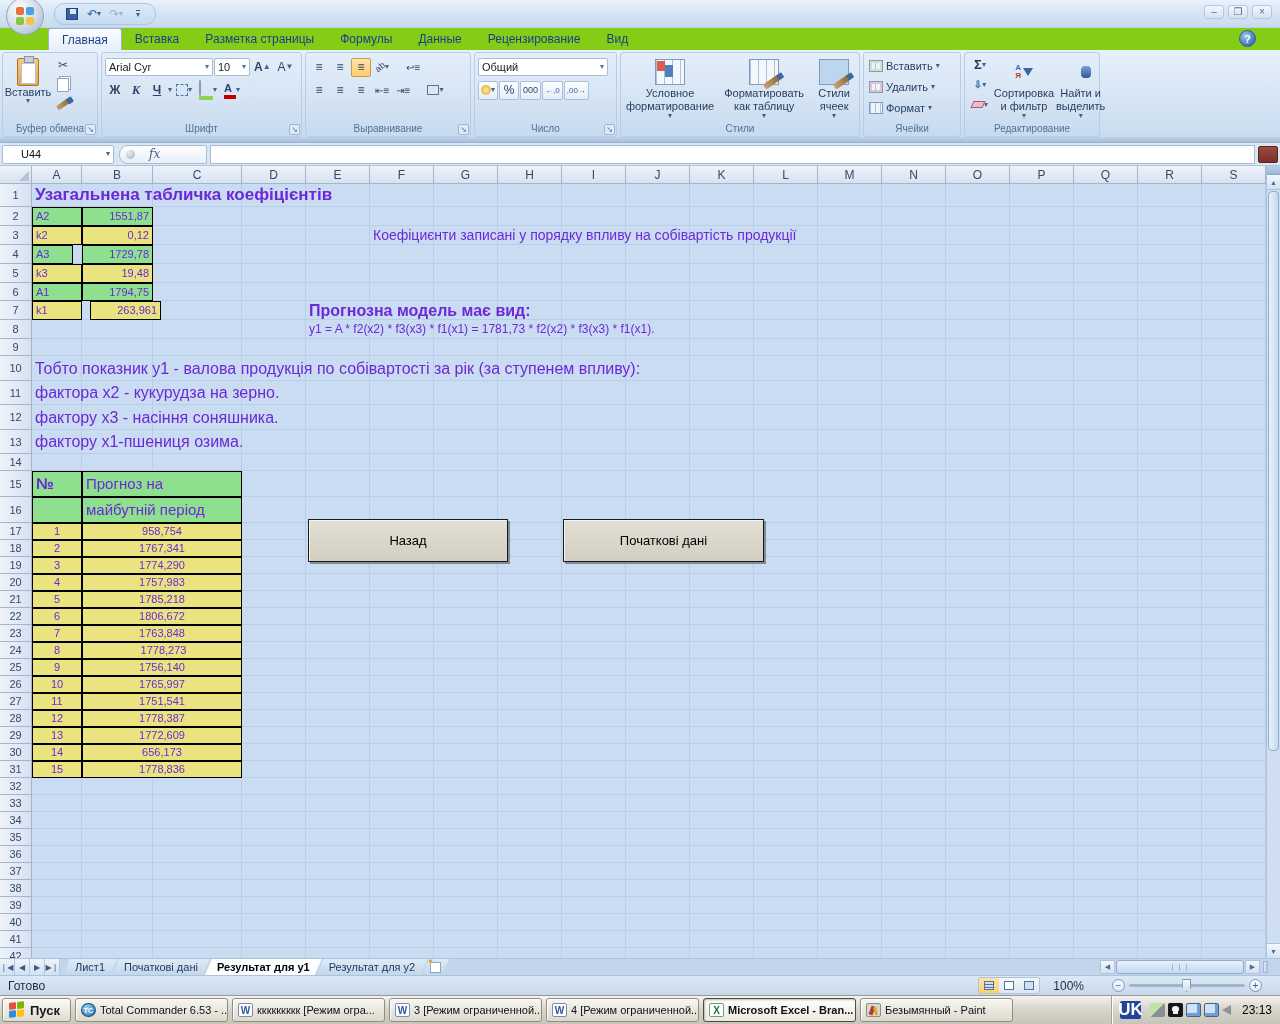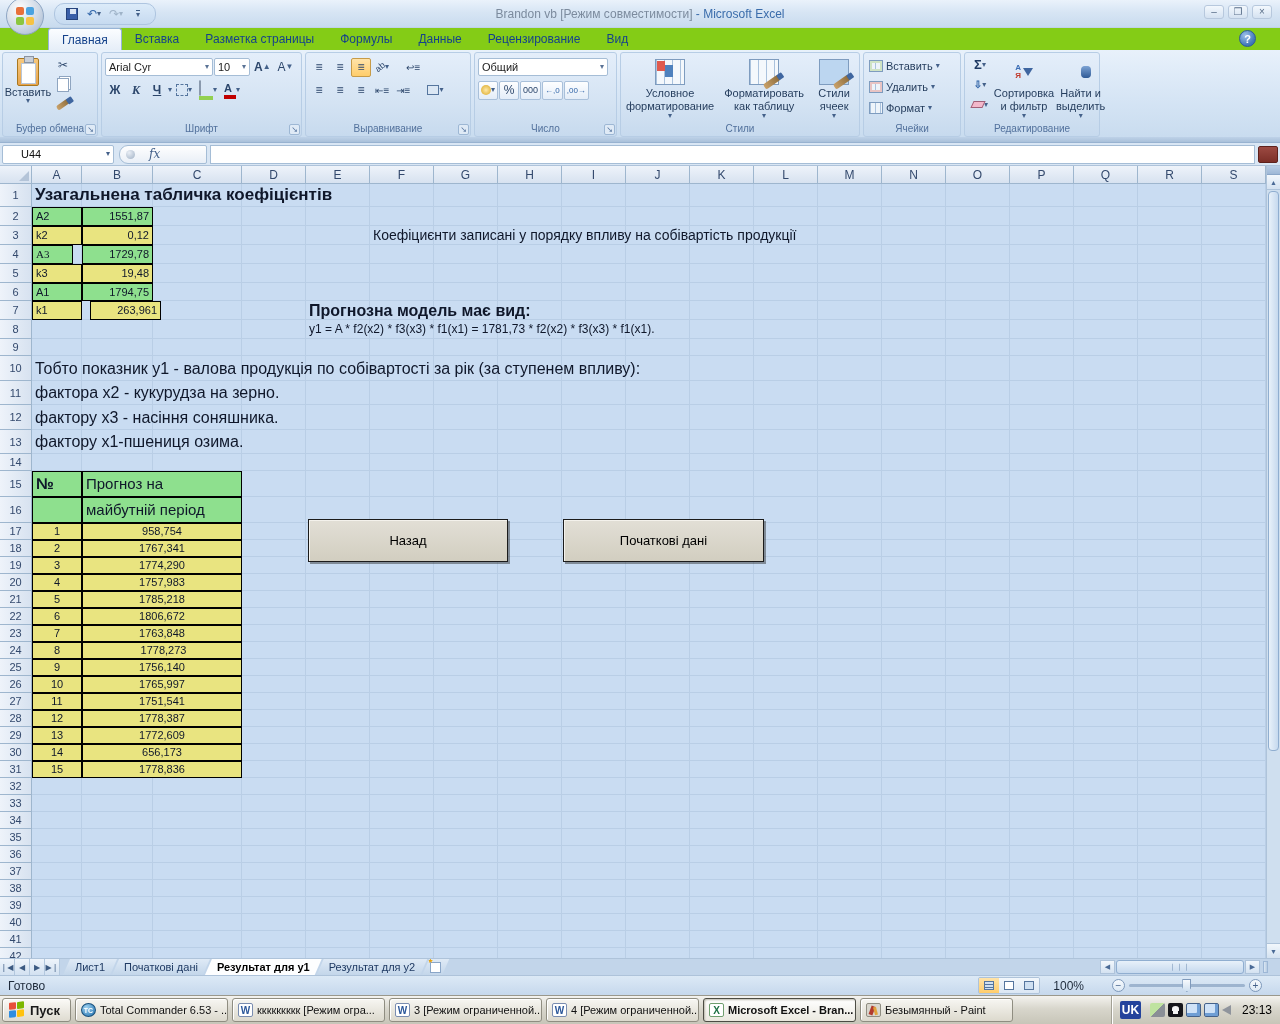--- a/index.html
+++ b/index.html
@@ -88,21 +88,21 @@
   .colheads{position:absolute;left:32px;top:0;height:18px;display:flex}
   .colh{height:18px;border-right:1px solid #9eb6ce;border-bottom:1px solid #9eb6ce;background:linear-gradient(#eef3fa,#d7e2f0);
     font-size:12px;color:#33496d;display:flex;align-items:center;justify-content:center}
   .rowheads{position:absolute;left:0;top:18px;width:32px}
   .rowh{border-right:1px solid #9eb6ce;border-bottom:1px solid #9eb6ce;background:linear-gradient(90deg,#eef3fa,#d7e2f0);
     font-size:11px;color:#33496d;display:flex;align-items:center;justify-content:center}
   .cells{position:absolute;left:32px;top:18px;right:14px;bottom:0;overflow:hidden}
   .vline,.hline{position:absolute;background:#b9cee6;z-index:0}
   .vline{width:1px;top:0;height:781px}
   .hline{height:1px;left:0;width:1234px}
-  .cell{position:absolute;font-size:11px;color:#0f172a;white-space:nowrap;display:flex;align-items:center;padding:0 3px;z-index:2;overflow:visible;line-height:1.1}
+  .cell{position:absolute;font-size:11px;color:#6d28d9;white-space:nowrap;display:flex;align-items:center;padding:0 3px;z-index:2;overflow:visible;line-height:1.1}
   .cg{background:#8ee08e;border:1px solid #000}
   .cy{background:#e9e480;border:1px solid #000}
   .l{justify-content:flex-start}.r{justify-content:flex-end}.c{justify-content:center}
   .title{font-size:17px;font-weight:bold;z-index:1;background:transparent}
   .th{font-size:16px;font-weight:bold}
   .th2{font-size:15px}
   .note{font-size:14px;z-index:1}
   .h1{font-size:16px;font-weight:bold;z-index:1}
   .formula{font-size:12px;z-index:1}
   .body{font-size:16px;z-index:1}
@@ -151,21 +151,21 @@
     background:linear-gradient(#f7f6f2,#dcd9cd);border:1px solid #8f8d81;border-radius:3px;box-shadow:inset 1px 1px 0 #fff;overflow:hidden;white-space:nowrap}
   .taskbtn.active{background:linear-gradient(#ffffff,#ebe9e0);border:1px solid #4c4c44;box-shadow:inset 1px 1px 2px #bab8ac;font-weight:bold}
   .tico{width:15px;height:14px;flex:none;display:flex;align-items:center;justify-content:center;font-size:10px;font-weight:bold;border-radius:2px}
   .tico.word{background:#fff;border:1px solid #7a8db0;color:#2b579a}
   .tico.excel{background:#fff;border:1px solid #6f9e6f;color:#1e7145}
   .tico.tc{background:radial-gradient(circle at 35% 30%,#9ed2f0,#1f6fae);border:1px solid #174f7c;color:#fff;border-radius:50%;font-size:7px}
   .tico.paint{background:#d9d7ce;border:1px solid #8f8d81;position:relative}
   .tico.paint:before{content:"";position:absolute;left:3px;top:2px;width:4px;height:9px;background:#b23b2e;transform:rotate(20deg)}
   .tico.paint:after{content:"";position:absolute;right:3px;top:3px;width:3px;height:8px;background:#e2a33c;transform:rotate(-15deg)}
   .tray{position:absolute;right:0;top:0;bottom:0;display:flex;align-items:center;padding:0 8px;gap:5px;border-left:1px solid #a3a195;box-shadow:inset 1px 0 0 #fff}
-  .langbox{width:21px;height:18px;background:#24439c;color:#fff;font-size:12px;font-weight:bold;display:flex;align-items:center;justify-content:center;border-radius:2px}
+  .langbox{width:21px;height:18px;background:#24439c;color:#fff;font-size:17px;font-weight:bold;display:flex;align-items:center;justify-content:center;border-radius:2px}
   .trayicons{display:flex;gap:3px;align-items:center;margin-left:4px}
   .ti{width:15px;height:14px;border-radius:2px}
   .ti-device{background:linear-gradient(135deg,#bfe3a0 50%,#8a8f96 50%)}
   .ti-av{background:#15151a;position:relative}
   .ti-av:before{content:"";position:absolute;left:4px;top:3px;width:7px;height:5px;border-radius:50% 50% 0 0;background:#f4f4f4}
   .ti-av:after{content:"";position:absolute;left:5px;top:8px;width:5px;height:3px;background:#f4f4f4}
   .ti-net{background:#cfe2f7;border:1px solid #44618a;box-shadow:inset -3px -3px 0 #6f9ed4}
   .ti-vol{width:0;height:0;border-top:5px solid transparent;border-bottom:5px solid transparent;border-right:9px solid #8f949c;border-radius:0}
   .clock{font-size:12px;color:#000;margin-left:6px}
 </style>
@@ -183,23 +183,20 @@
   </div>
   <div class="qat">
     <div class="qbtn">
         <span class="floppy"></span>
       </div>
     <div class="qbtn" style="color:#2f64a8">↶<span class="caret">▾</span></div>
     <div class="qbtn" style="color:#9fb3c8">↷<span class="caret" style="color:#9fb3c8">▾</span></div>
     <div class="qbtn">
         <span class="caret" style="border-top:1px solid #3c5a82;padding-top:1px">▾</span>
       </div>
-  </div>
-  <div class="title-text">
-    <span>Brandon vb  [Режим совместимости]</span> <b>- Microsoft Excel</b>
   </div>
   <div class="winbtns">
     <div class="wbtn">–</div>
     <div class="wbtn">❐</div>
     <div class="wbtn">×</div>
   </div>
 </div>
 
 <div class="tabrow">
   <div style="display:flex">
@@ -562,21 +559,21 @@
       <div class="hline" style="top: 695px;"></div>
       <div class="hline" style="top: 712px;"></div>
       <div class="hline" style="top: 729px;"></div>
       <div class="hline" style="top: 746px;"></div>
       <div class="hline" style="top: 763px;"></div>
       <div class="cell title l" style="left: 0px; top: 0px; width: 50px; height: 23px;">Узагальнена табличка коефіцієнтів</div>
       <div class="cell cg l" style="left: 0px; top: 23px; width: 50px; height: 19px;">A2</div>
       <div class="cell cg r" style="left: 50px; top: 23px; width: 71px; height: 19px;">1551,87</div>
       <div class="cell cy l" style="left: 0px; top: 42px; width: 50px; height: 19px;">k2</div>
       <div class="cell cy r" style="left: 50px; top: 42px; width: 71px; height: 19px;">0,12</div>
-      <div class="cell cg l" style="left: 0px; top: 61px; width: 41px; height: 19px; font-family: Liberation Serif, serif;">A3</div>
+      <div class="cell cg l" style="left: 0px; top: 61px; width: 41px; height: 19px;">A3</div>
       <div class="cell cg r" style="left: 50px; top: 61px; width: 71px; height: 19px;">1729,78</div>
       <div class="cell cy l" style="left: 0px; top: 80px; width: 50px; height: 19px;">k3</div>
       <div class="cell cy r" style="left: 50px; top: 80px; width: 71px; height: 19px;">19,48</div>
       <div class="cell cg l" style="left: 0px; top: 99px; width: 50px; height: 18px;">A1</div>
       <div class="cell cg r" style="left: 50px; top: 99px; width: 71px; height: 18px;">1794,75</div>
       <div class="cell cy l" style="left: 0px; top: 117px; width: 50px; height: 19px;">k1</div>
       <div class="cell cy r" style="left: 50px; top: 117px; width: 71px; height: 19px; margin-left: 8px;">263,961</div>
       <div class="cell note l" style="left: 338px; top: 42px; width: 64px; height: 19px;">Коефіциєнти записані у порядку впливу на собівартість продукції</div>
       <div class="cell h1 l" style="left: 274px; top: 117px; width: 64px; height: 19px; text-align: right;">Прогнозна модель має вид:</div>
       <div class="cell formula l" style="left: 274px; top: 136px; width: 64px; height: 19px;">y1 = A * f2(x2) * f3(x3) * f1(x1) = 1781,73 * f2(x2) * f3(x3) * f1(x1).</div>

